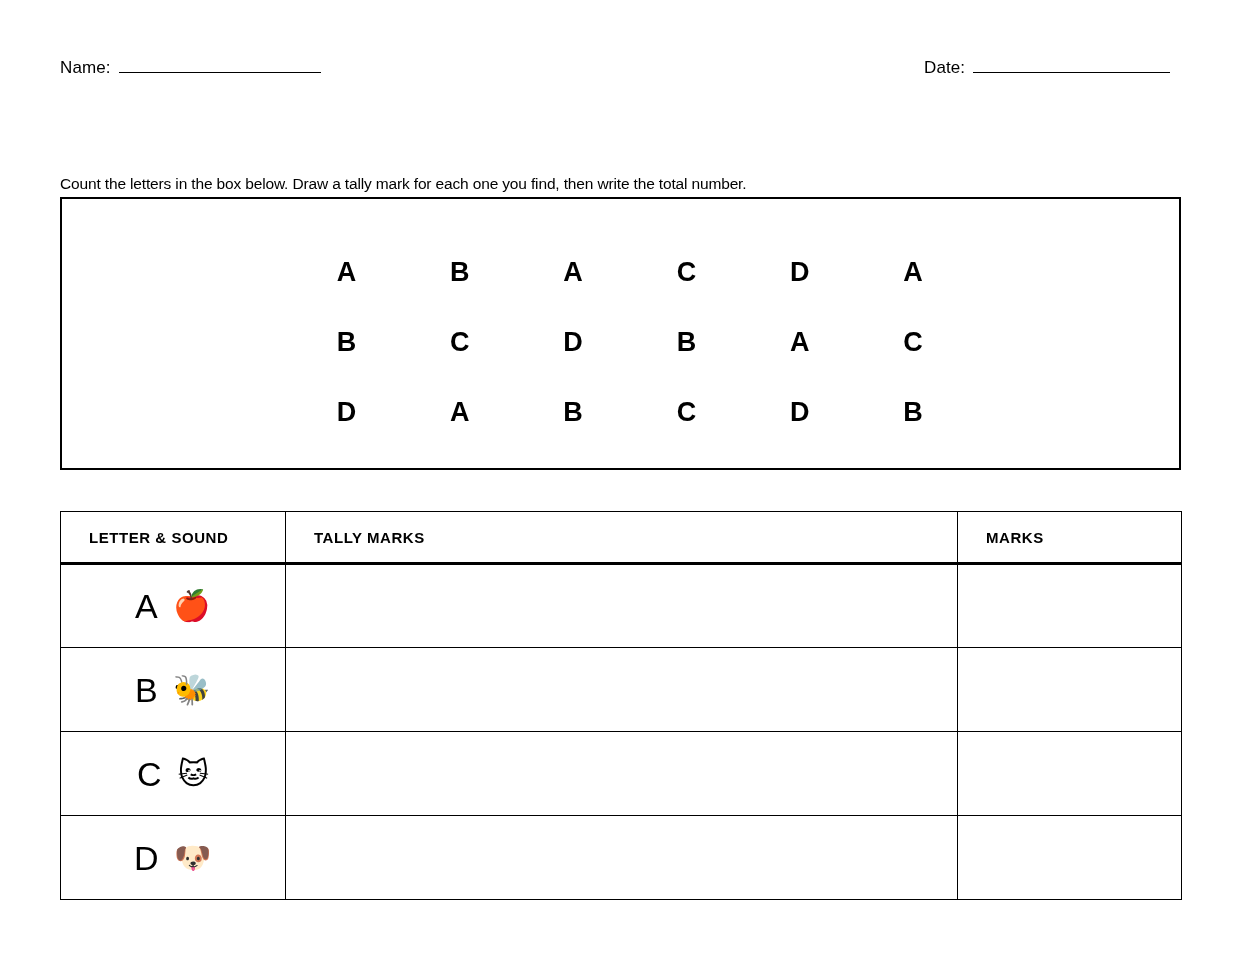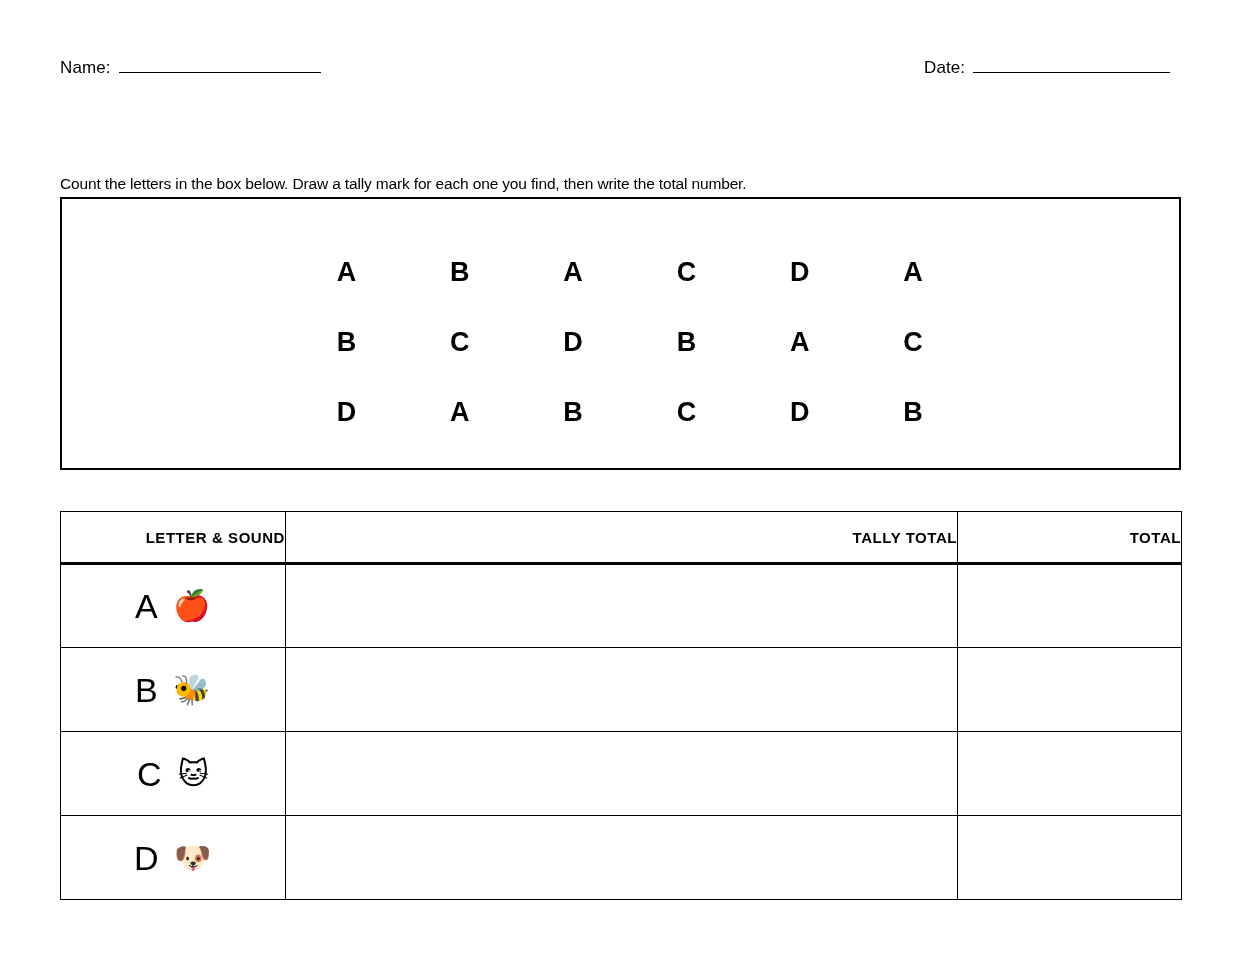--- a/index.html
+++ b/index.html
@@ -119,25 +119,25 @@
   }
   .tally-table th,
   .tally-table td {
     border: 1px solid #000;
     padding: 0;
     vertical-align: middle;
   }
   .tally-table thead th {
     height: 52px;
     border-bottom: 3px solid #000;
-    text-align: right;
+    text-align: left;
     font-size: 15px;
     font-weight: 700;
     letter-spacing: 0.55px;
-    padding-left: 4px;
+    padding-left: 28px;
   }
   .col-letter  { width: 225px; }
   .col-tally   { width: 672px; }
   .col-total   { width: 224px; }
 
   .tally-table tbody td { height: 84px; }
 
   .letter-sound-cell {
     text-align: center;
     font-size: 0;
@@ -209,22 +209,22 @@
 
   <table class="tally-table">
     <colgroup>
       <col class="col-letter">
       <col class="col-tally">
       <col class="col-total">
     </colgroup>
     <thead>
       <tr>
         <th>LETTER &amp; SOUND</th>
-        <th>TALLY TOTAL</th>
-        <th>TOTAL</th>
+        <th>TALLY MARKS</th>
+        <th>MARKS</th>
       </tr>
     </thead>
     <tbody>
       <tr>
         <td class="letter-sound-cell">
           <span class="ls-letter">A</span><span class="ls-emoji">🍎</span>
         </td>
         <td class="blank-cell"></td>
         <td class="blank-cell"></td>
       </tr>

